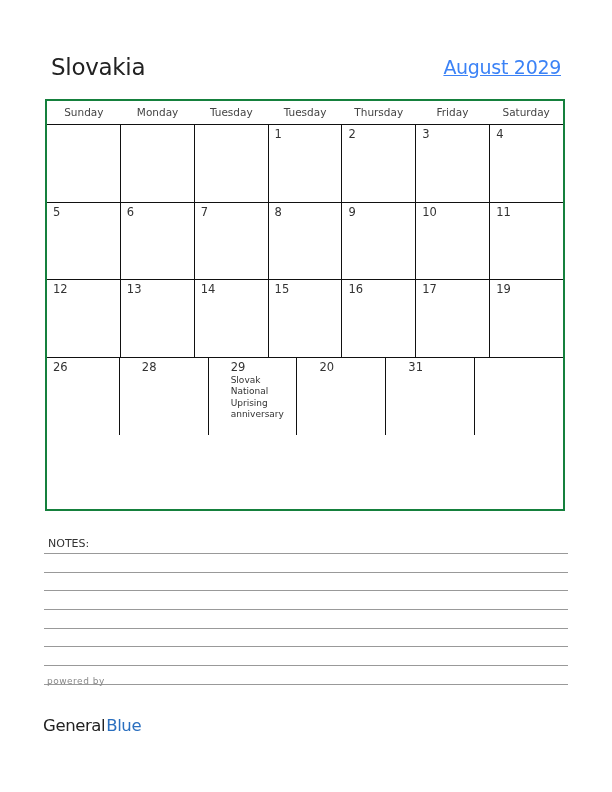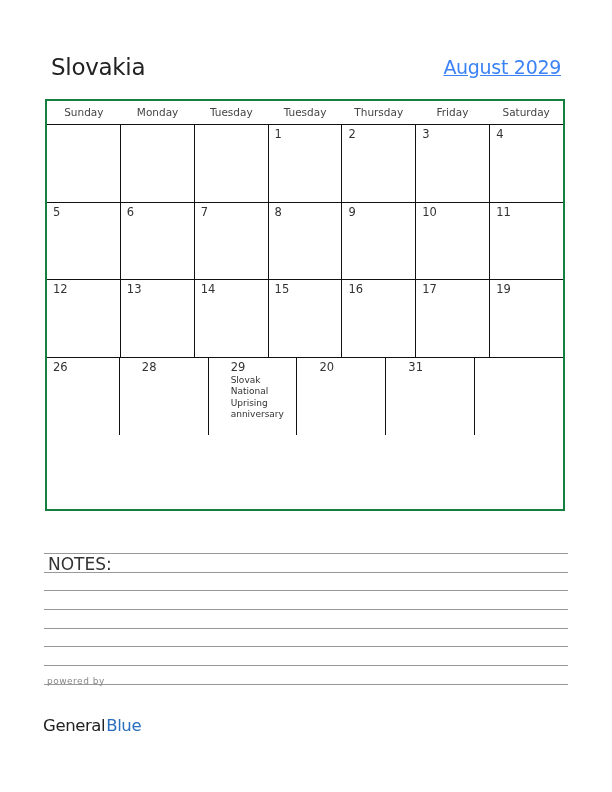--- a/index.html
+++ b/index.html
@@ -15,21 +15,21 @@
          border-bottom: 1px solid #111; box-sizing: border-box; display: flex; }
   .hdr div { flex: 1; text-align: center; font-size: 10.5px; line-height: 23px; color: #444; }
   .grid { position: absolute; left: 0; top: 24px; width: 100%; height: 387px; }
   .row { display: flex; height: 77.6px; box-sizing: border-box; border-bottom: 1px solid #111; }
   .row:last-child { border-bottom: none; gap: 16px; }
   .cell { flex: 1; border-right: 1px solid #111; box-sizing: border-box; padding: 2px 0 0 6px;
           position: relative; }
   .cell:last-child { border-right: none; }
   .num { font-size: 11.5px; color: #333; display: block; line-height: 14px; }
   .evt { font-size: 9px; color: #333; line-height: 11.5px; display: block; margin-top: 1px; width: 62px; }
-  .notes-label { position: absolute; left: 48px; top: 554px; font-size: 17px; color: #333; }
+  .notes-label { position: absolute; left: 48px; top: 537px; font-size: 11px; color: #333; }
   .line { position: absolute; left: 44px; width: 524px; height: 0; border-top: 1px solid #999; }
   .powered { position: absolute; left: 47px; top: 676px; font-size: 9px; color: #888; letter-spacing: 0.5px; }
   .brand { position: absolute; left: 43px; top: 716px; font-size: 16.5px; letter-spacing: -0.4px; }
   .brand .g { color: #222; }
   .brand .b { color: #2a6fbf; margin-left: 1px; }
 </style>
 </head>
 <body>
 
 <div class="country">Slovakia</div>

